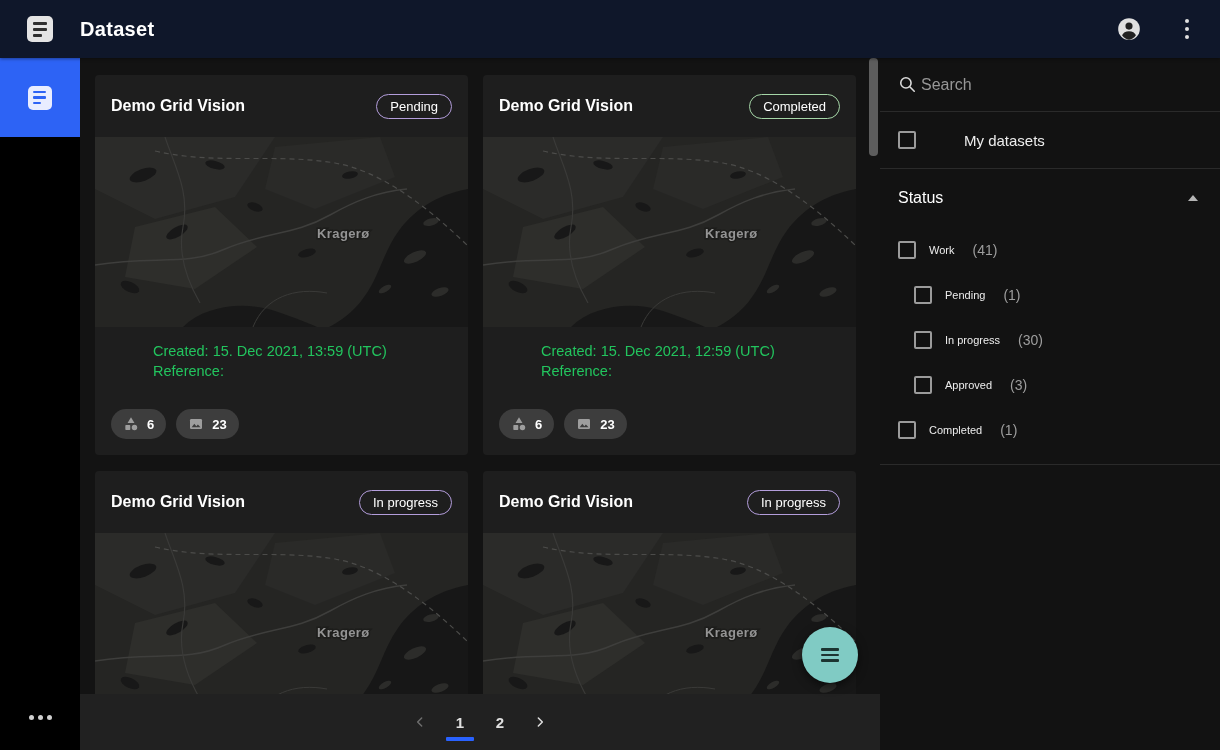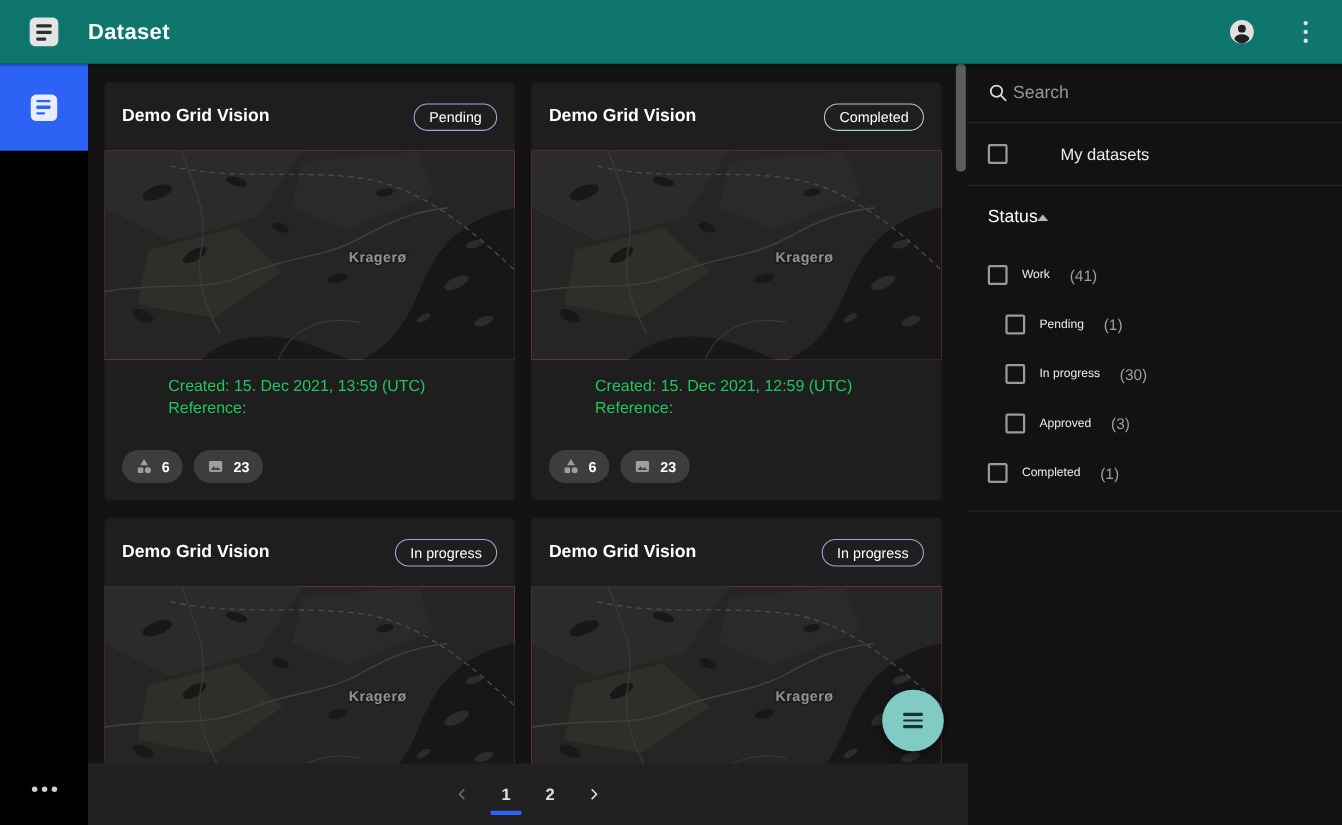--- a/index.html
+++ b/index.html
@@ -1,21 +1,21 @@
 <!DOCTYPE html>
 <html><head>
 <meta charset="utf-8">
 <style>
   * { margin:0; padding:0; box-sizing:border-box; }
   html,body { width:1220px; height:750px; overflow:hidden; background:#0d0d0d;
               font-family:"Liberation Sans", sans-serif; }
   body { position:relative; }
 
   
-  .topbar { position:absolute; left:0; top:0; width:1220px; height:58px; background:#0f766e;
+  .topbar { position:absolute; left:0; top:0; width:1220px; height:58px; background:#0f172a;
             display:flex; align-items:center; z-index:20; box-shadow:0 1px 3px rgba(0,0,0,.4); }
   .app-icon { width:26px; height:26px; background:#e4e4e4; border-radius:5px; margin-left:27px;
               display:flex; flex-direction:column; justify-content:center; gap:3px; padding-left:6px; }
   .app-icon i { display:block; height:3px; background:#2f2f2f; border-radius:1px; }
   .app-icon .w1 { width:14px; } .app-icon .w2 { width:14px; } .app-icon .w3 { width:9px; }
   .topbar-title { color:#fff; font-size:20px; font-weight:bold; letter-spacing:.3px; margin-left:27px; flex:1; }
   .topbar-actions { display:flex; align-items:center; gap:24px; margin-right:16px; }
   .icon-btn { width:34px; height:34px; display:flex; align-items:center; justify-content:center; cursor:pointer; }
   .kebab { display:flex; flex-direction:column; gap:4px; }
   .kebab i { width:4px; height:4px; border-radius:50%; background:#e0e0e0; }
@@ -33,21 +33,21 @@
   
   .main { position:absolute; left:80px; top:58px; width:800px; height:692px; background:#131313; overflow:hidden; }
   .card { position:absolute; width:373px; height:380px; background:#1e1e1e; border-radius:4px; overflow:hidden; cursor:pointer; z-index:1; }
   .card.c0 { left:15px;  top:17px; }
   .card.c1 { left:403px; top:17px; }
   .card.c2 { left:15px;  top:413px; }
   .card.c3 { left:403px; top:413px; }
   .card-head { height:62px; display:flex; align-items:center; justify-content:space-between; padding:0 16px; }
   .card-title { color:#fff; font-size:16px; font-weight:bold; }
   .chip { border:1px solid #b39ddb; border-radius:14px; padding:4px 13px; color:#fff; font-size:13px; white-space:nowrap; }
-  .map { height:190px; position:relative; background:#ec4899; }
+  .map { height:190px; position:relative; background:#eab308; }
   .map svg { width:100%; height:100%; display:block; }
   .map-label { fill:#949494; font-size:13px; font-weight:bold; letter-spacing:.4px;
                paint-order:stroke; stroke:#1d1d1b; stroke-width:3px; }
   .card-details { padding:14px 16px; }
   .meta-line { color:#22c55e; font-size:14.5px; line-height:20px;margin-left:42px; }
   .badges { margin-top:28px; display:flex; gap:10px; }
   .badge { background:#3d3d3d; border-radius:15px; height:30px; padding:0 12px; display:inline-flex;
            align-items:center; gap:8px; color:#fff; font-size:13px; font-weight:bold; }
   .scroll-thumb { position:absolute; left:789px; top:0; width:9px; height:98px; background:#5d5d5d; border-radius:4px; z-index:8; cursor:pointer; }
 
@@ -69,21 +69,21 @@
   .panel { position:absolute; left:880px; top:58px; width:340px; height:692px; background:#121212; z-index:4; }
   .row-divider { border-bottom:1px solid #2a2a2a; }
   .search-row { height:54px; display:flex; align-items:center; gap:4px; padding:0 18px; }
   .search-input { flex:1; background:transparent; border:none; outline:none; color:#e0e0e0; font-size:16px; }
   .search-input::placeholder { color:#979797; }
   .check-row { display:flex; align-items:center; gap:13px; padding:0 18px; cursor:pointer; }
   .my-datasets { height:57px;gap:48px; }
   .checkbox { width:18px; height:18px; border:2px solid #9b9b9b; border-radius:2px; flex:none; }
   .check-label { color:#ededed; font-size:15px; }
   .count { color:#9e9e9e; font-size:14px; margin-left:5px; }
-  .status-header { height:58px; display:flex; align-items:center; justify-content:flex-start; padding:0 22px 0 18px; cursor:pointer; }
+  .status-header { height:58px; display:flex; align-items:center; justify-content:space-between; padding:0 22px 0 18px; cursor:pointer; }
   .status-title { color:#fff; font-size:16px; }
   .caret-up { width:0; height:0; border-left:5px solid transparent; border-right:5px solid transparent; border-bottom:6px solid #b5b5b5; }
   .filter-row { height:45px; }
   .filter-row .check-label { font-size:11px; }
   .filter-row.indent { padding-left:34px; }
   .status-block { padding-bottom:12px; }
 </style>
 </head>
 <body>
 

